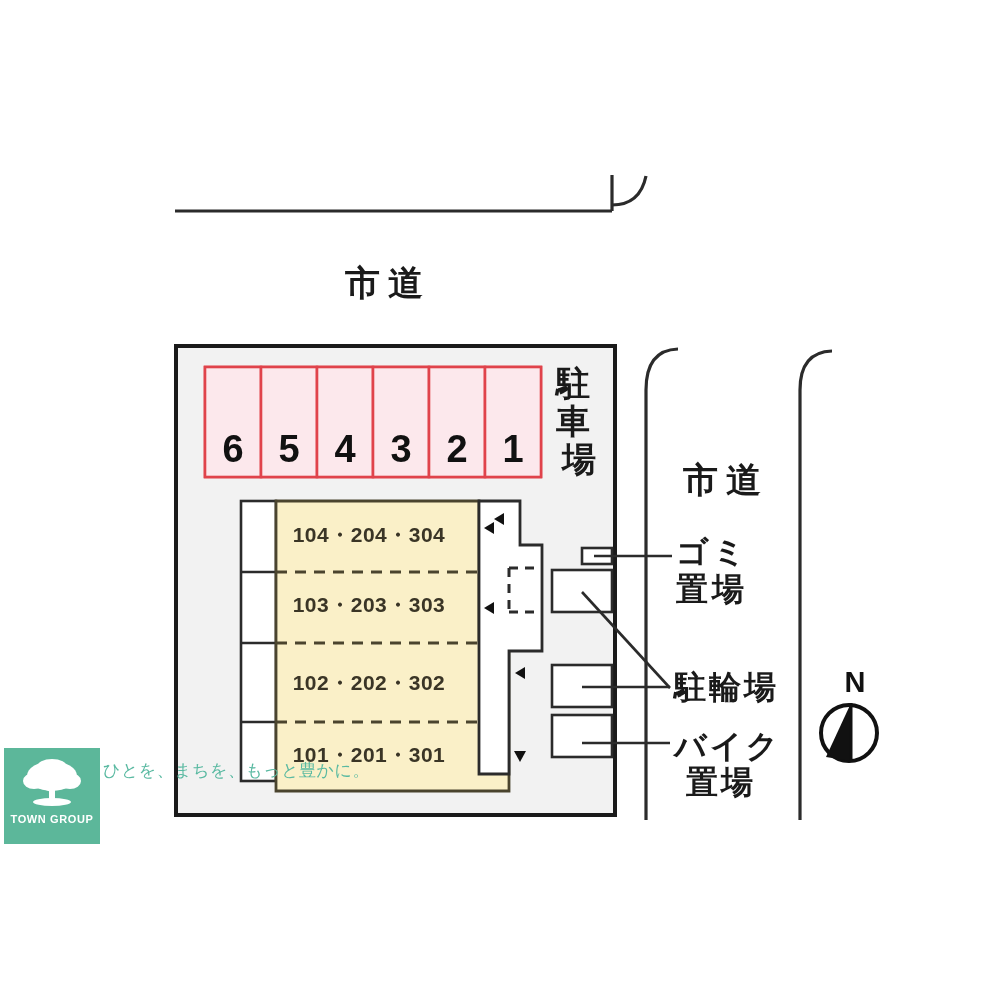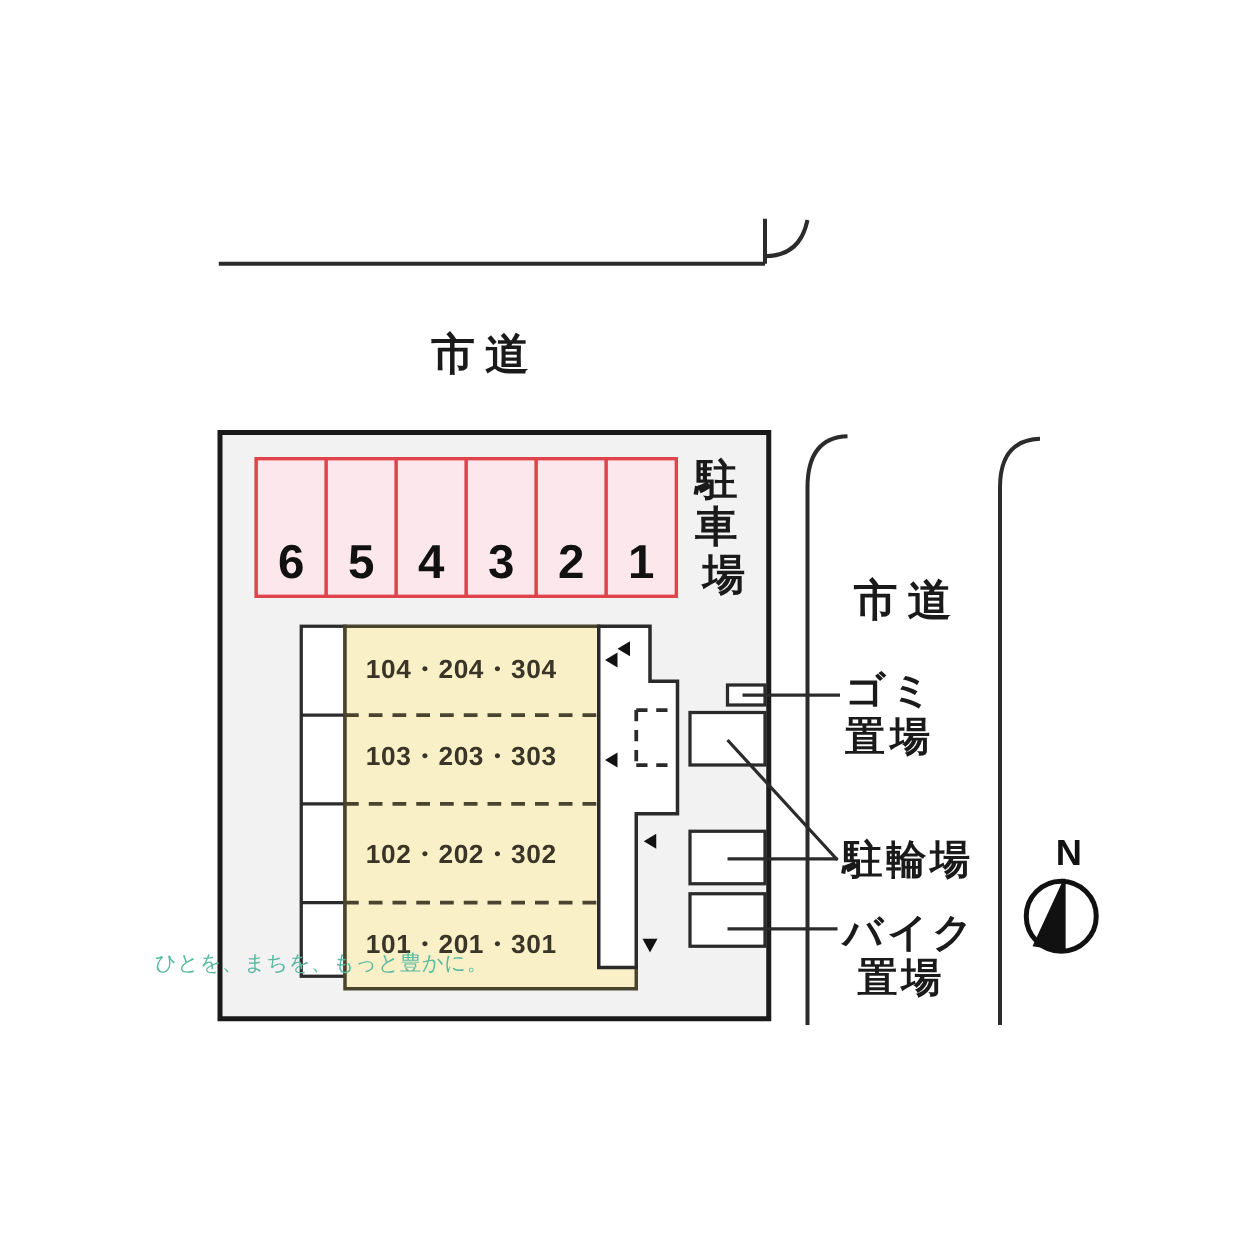--- a/index.html
+++ b/index.html
@@ -69,21 +69,21 @@
   #logo-mark-text {
     color: #ffffff;
     font-family: "Liberation Sans", "DejaVu Sans", sans-serif;
     font-size: 11px;
     font-weight: 700;
     letter-spacing: 0.6px;
     margin-top: 2px;
   }
   #logo-tagline {
     position: absolute;
-    left: 124px;
+    left: 103px;
     top: 11px;
     color: #59b9a1;
     font-family: "DejaVu Sans", "Liberation Sans", sans-serif;
     font-size: 17px;
     letter-spacing: 0.5px;
     white-space: nowrap;
   }
   #logo-name {
     position: absolute;
     left: 108px;
@@ -226,16 +226,28 @@
       <text class="num" x="855" y="692" font-size="29" text-anchor="middle">N</text>
       <circle cx="849" cy="733" r="28" fill="#ffffff" stroke="#111111" stroke-width="4"></circle>
 
       <polygon points="851,703 851,761 826,757" fill="#111111"></polygon>
       <line x1="851" y1="703" x2="851" y2="761" stroke="#111111" stroke-width="3"></line>
     </g>
 
   </svg>
 
   <div id="logo">
+    <div id="logo-mark">
+      <svg id="logo-tree" width="64" height="54" viewBox="0 0 64 54">
+        <ellipse cx="32" cy="19" rx="25" ry="15" fill="#ffffff"></ellipse>
+        <ellipse cx="14" cy="24" rx="11" ry="8" fill="#ffffff"></ellipse>
+        <ellipse cx="50" cy="24" rx="11" ry="8" fill="#ffffff"></ellipse>
+        <ellipse cx="32" cy="10" rx="15" ry="8" fill="#ffffff"></ellipse>
+        <rect x="29" y="22" width="6" height="22" fill="#ffffff"></rect>
+        <path d="M 32 34 L 22 30 M 32 32 L 42 28" stroke="#ffffff" stroke-width="2.5" fill="none"></path>
+        <ellipse cx="32" cy="45" rx="19" ry="4" fill="#ffffff"></ellipse>
+      </svg>
+      <div id="logo-mark-text">TOWN GROUP</div>
+    </div>
     <div id="logo-tagline">ひとを、まちを、もっと豊かに。</div>
   </div>
 
 </div>
 
 </body></html>

